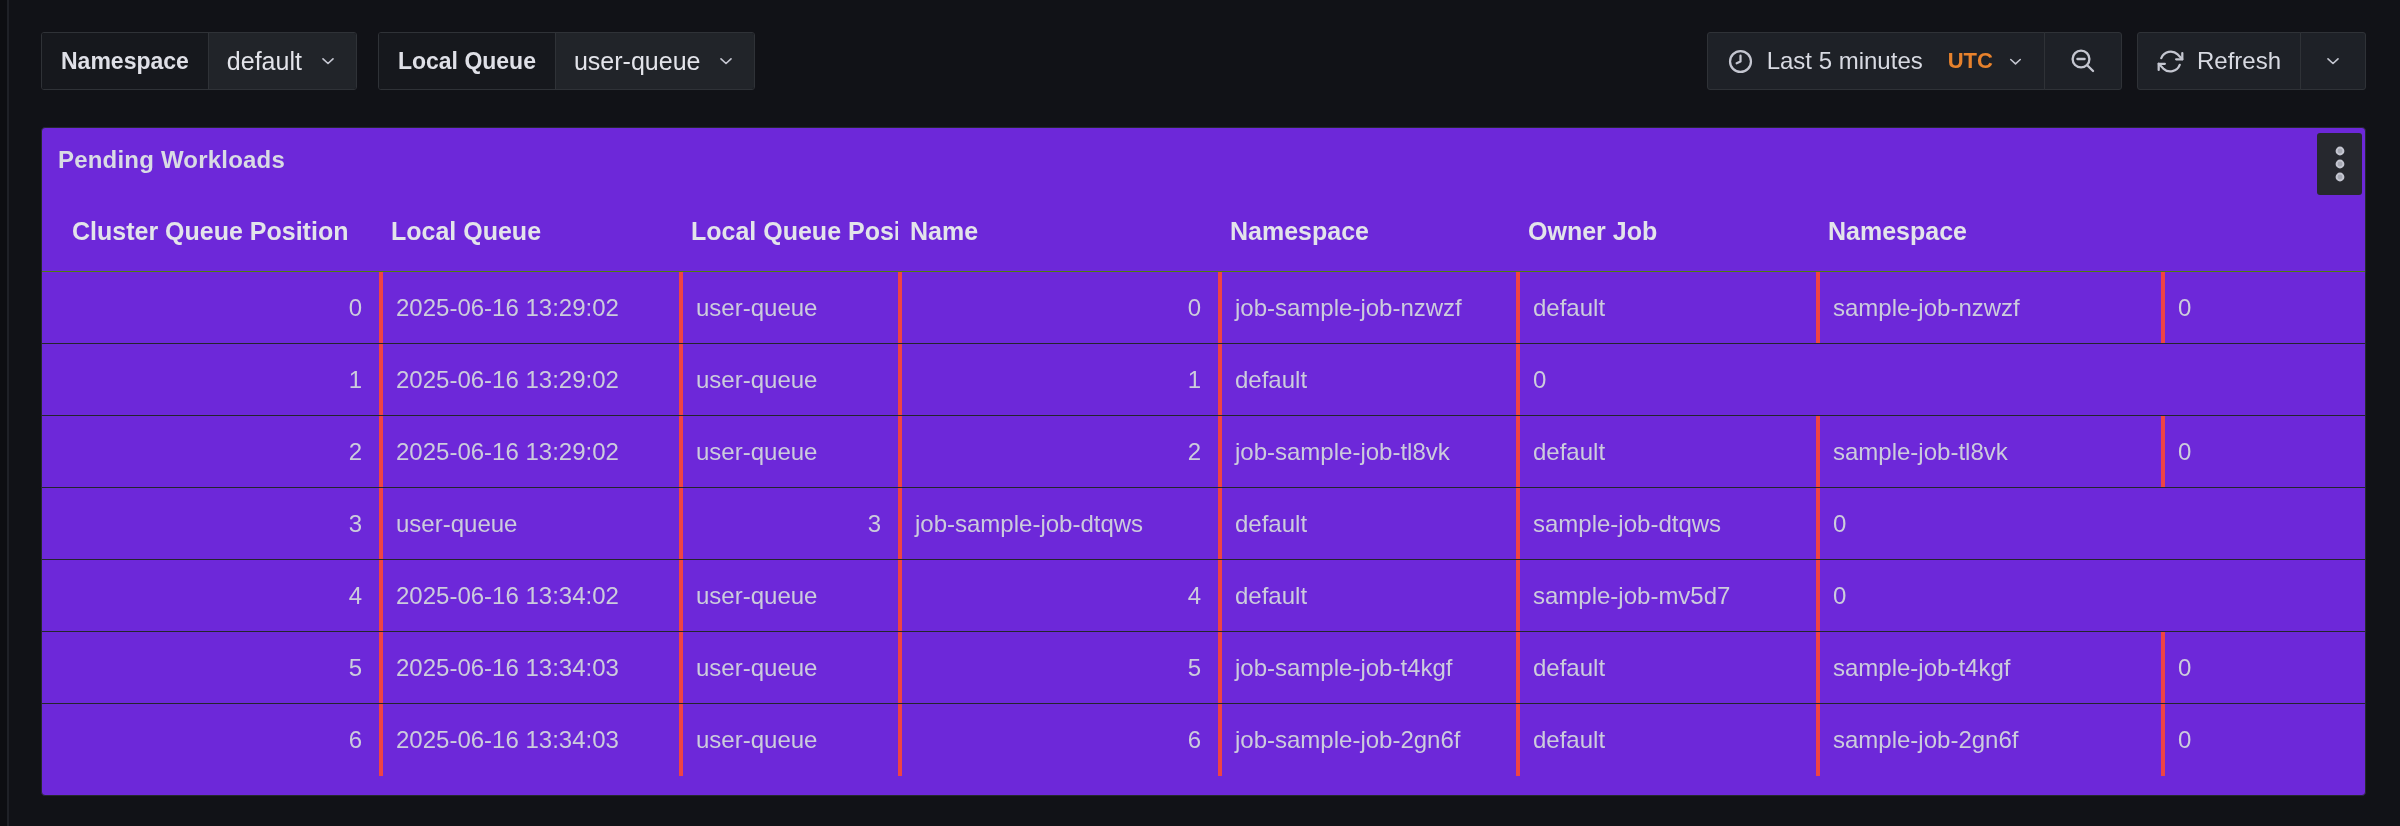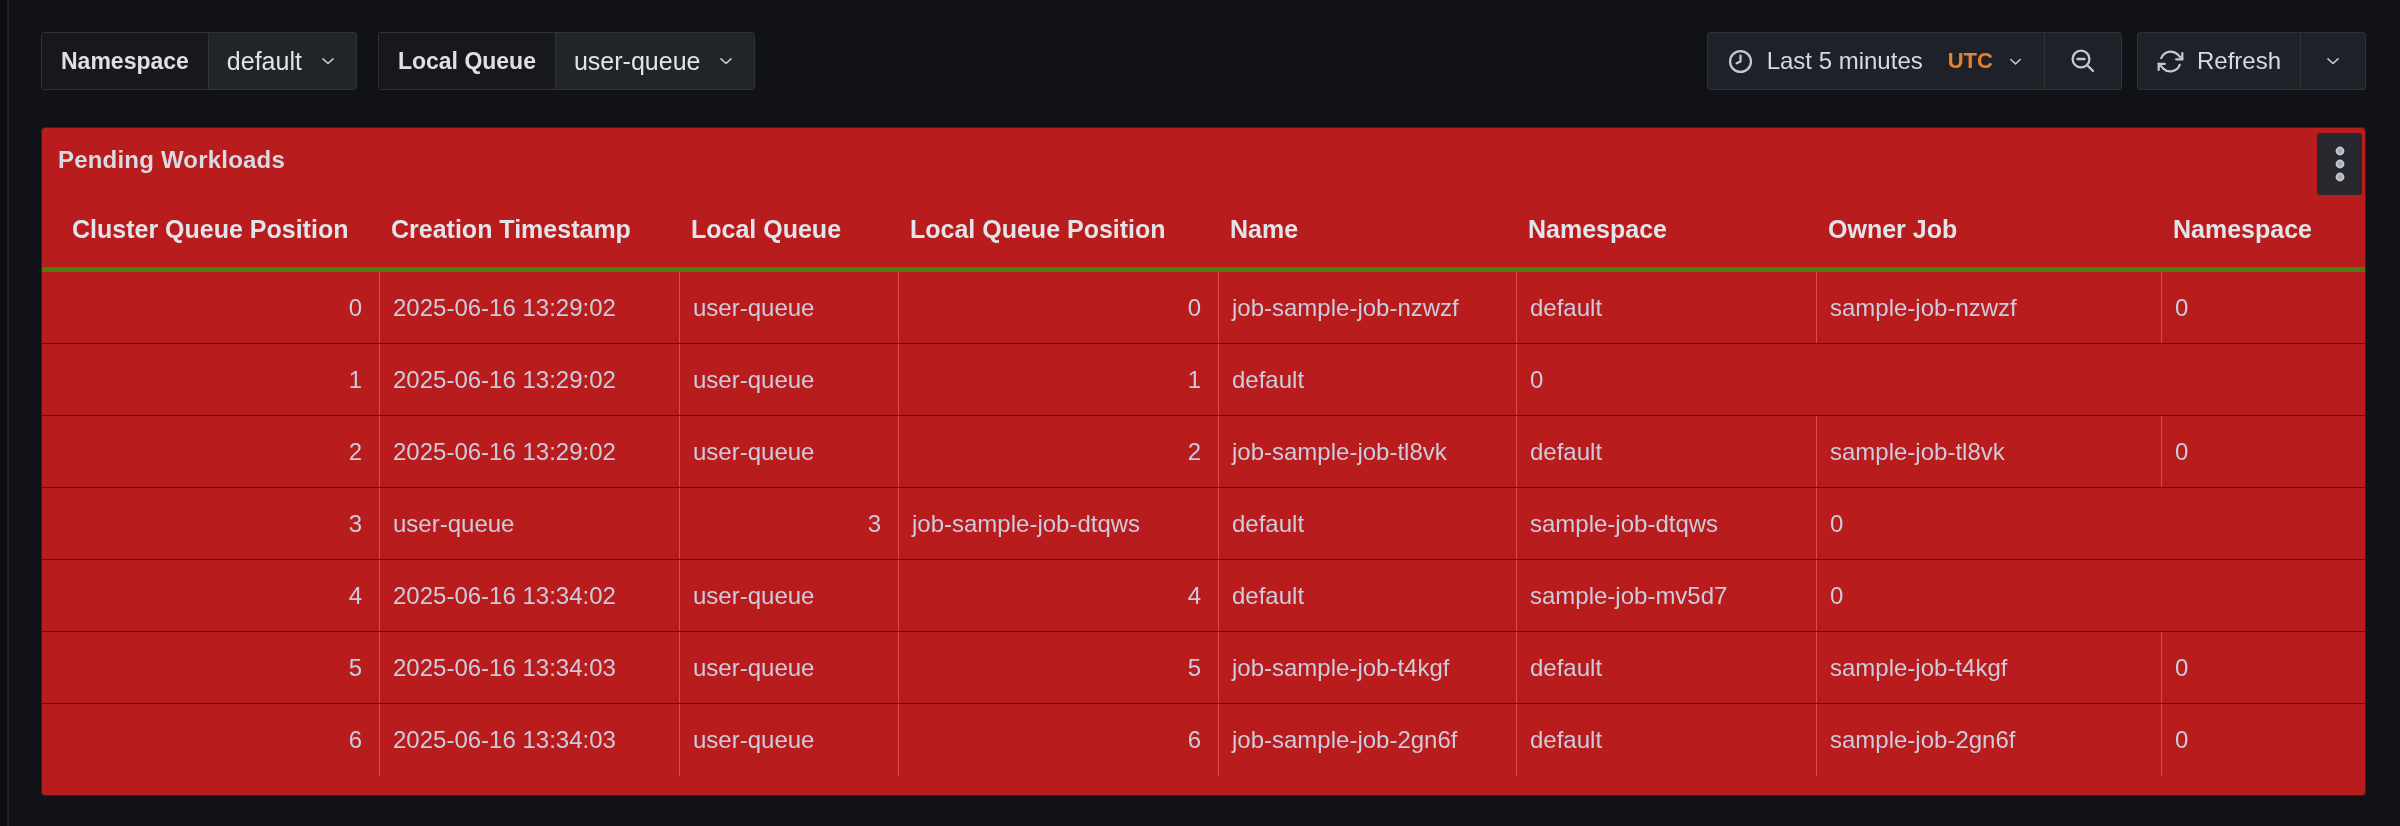--- a/index.html
+++ b/index.html
@@ -48,54 +48,54 @@
   }
   .btn-group .tb-btn:first-child { border-radius:3px 0 0 3px;justify-content:space-between; }
   .btn-group .tb-btn:last-child  { border-radius:0 3px 3px 0; margin-left:-1px; }
   .tz { color:#e8822c; font-weight:700; font-size:22px; margin-left:12px; }
   .zoom-out-btn { padding:0 24px; }
   .dd-btn { padding:0 22px; }
 
   
   .panel {
     position:absolute; left:41px; top:127px; width:2325px; height:669px;
-    background:#b91c1c; border:1px solid #25282e; border-radius:4px;
+    background:#6d28d9; border:1px solid #25282e; border-radius:4px;
   }
   .panel-header {
     height:63px; display:flex; align-items:center; justify-content:space-between;
     padding-left:16px; position:relative;
   }
   .panel-title { font-size:24px; font-weight:600; color:#d9dbe4; letter-spacing:.2px; }
   .kebab-btn {
     position:absolute; right:3px; top:5px; width:45px; height:62px;
     background:#26282e; border:none; border-radius:3px; cursor:pointer;
     display:flex; align-items:center; justify-content:center;
   }
   .kebab-btn svg { fill:#a6a9b3; }
 
   
   .gtable { width:100%; }
   .thead, .trow {
     display:grid;
     grid-template-columns:337px 300px 219px 320px 298px 300px 345px auto;
   }
-  .thead { height:81px; border-bottom:5px solid #4d7c0f; }
+  .thead { height:81px; border-bottom:1px solid #4d7c0f; }
   .th {
     display:flex; align-items:center; padding-left:12px; padding-right:10px;
     font-size:25px; font-weight:700; color:#e3e4ea;
     white-space:nowrap; overflow:hidden; cursor:pointer;
   }
   .th:first-child { padding-left:30px; }
   .trow { height:72px; border-bottom:1px solid #24262c; }
   .trow:last-child { border-bottom:none; }
   .td {
     display:flex; align-items:center; padding-left:13px; padding-right:12px;
     font-size:24px; font-weight:400; color:#ccccdc;
     white-space:nowrap; overflow:hidden;
-    border-left:1px solid #ef4444;
+    border-left:4px solid #ef4444;
   }
   .td:first-child { border-left:none; }
   .td.align-right { justify-content:flex-end; padding-right:17px; }
 </style>
 </head>
 <body>
 
 <div class="edge-strip"></div>
 <div class="edge-line"></div>
 
@@ -190,21 +190,20 @@
             <circle cx="5" cy="18" r="3.4"></circle>
             <circle cx="5" cy="31" r="3.4"></circle>
         </svg>
       </span>
     </button>
   </div>
 
   <div class="gtable">
     <div class="thead" id="thead">
         <div class="th align-right">Cluster Queue Position</div>
-        <div class="th align-left">Creation Timestamp</div>
         <div class="th align-left">Local Queue</div>
         <div class="th align-right">Local Queue Position</div>
         <div class="th align-left">Name</div>
         <div class="th align-left">Namespace</div>
         <div class="th align-left">Owner Job</div>
         <div class="th align-left">Namespace</div>
       </div>
     <div id="tbody">
         <div class="trow">
           <div class="td align-right">0</div>

